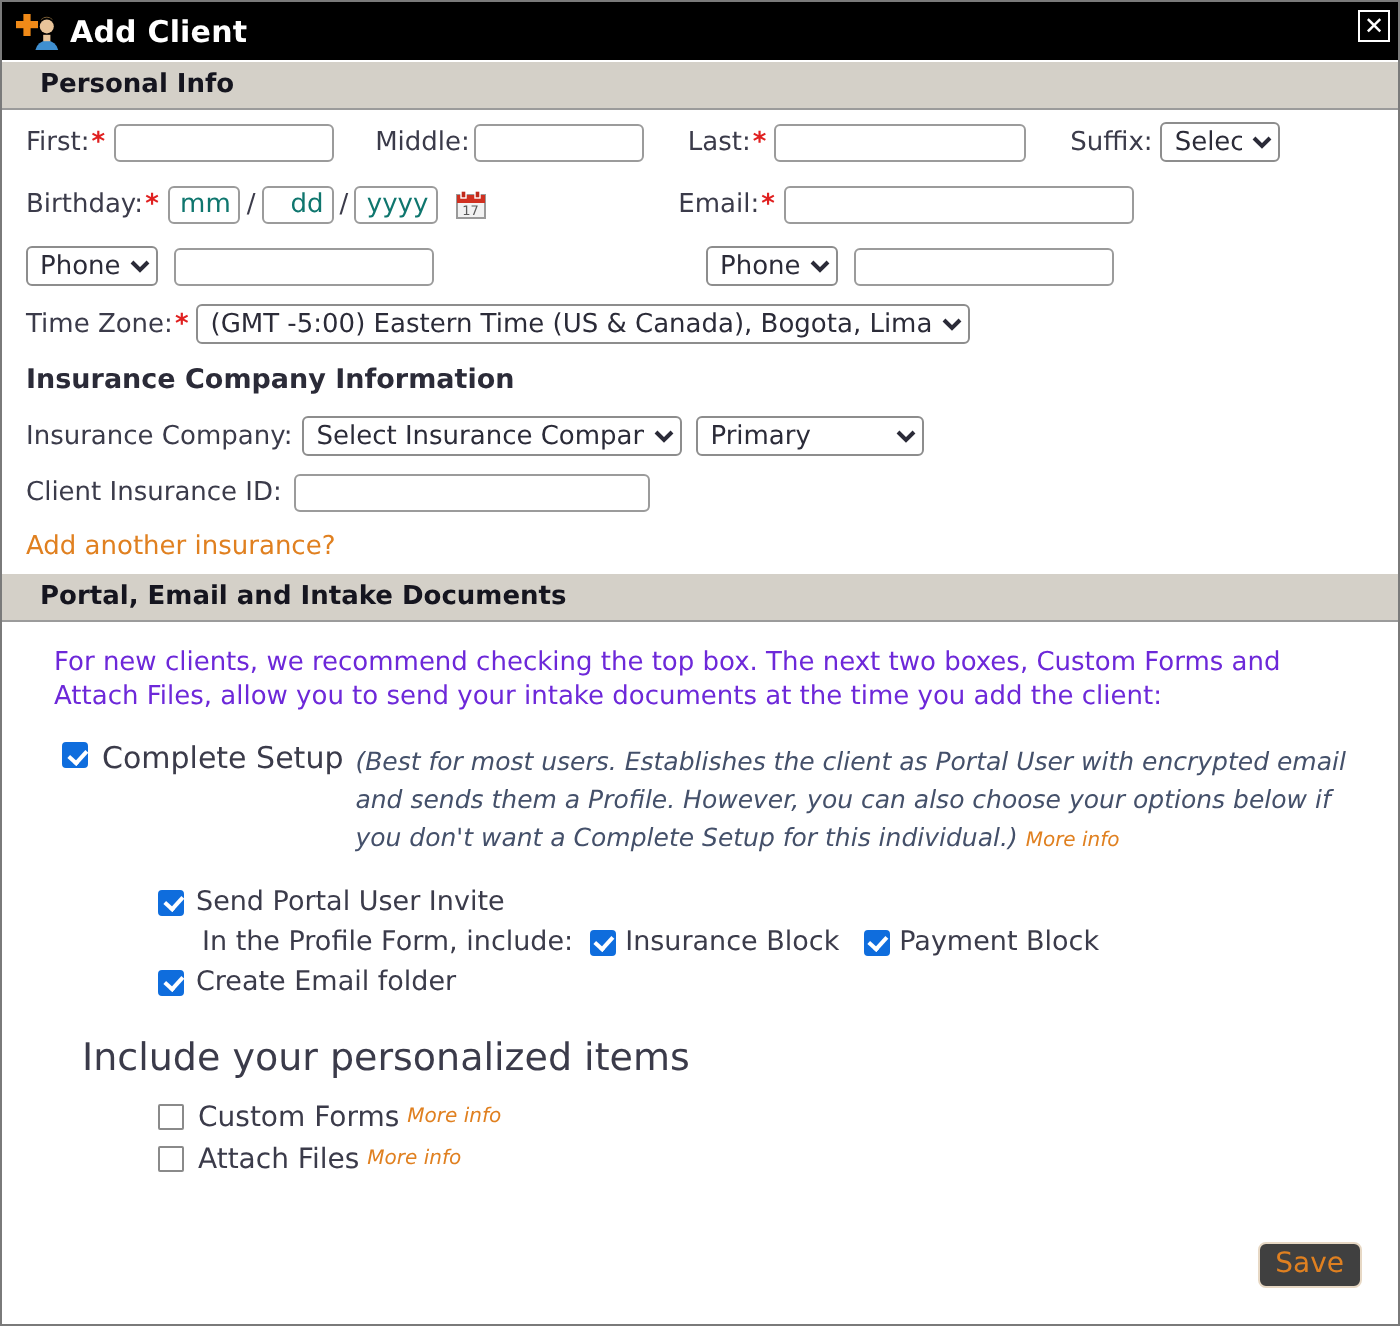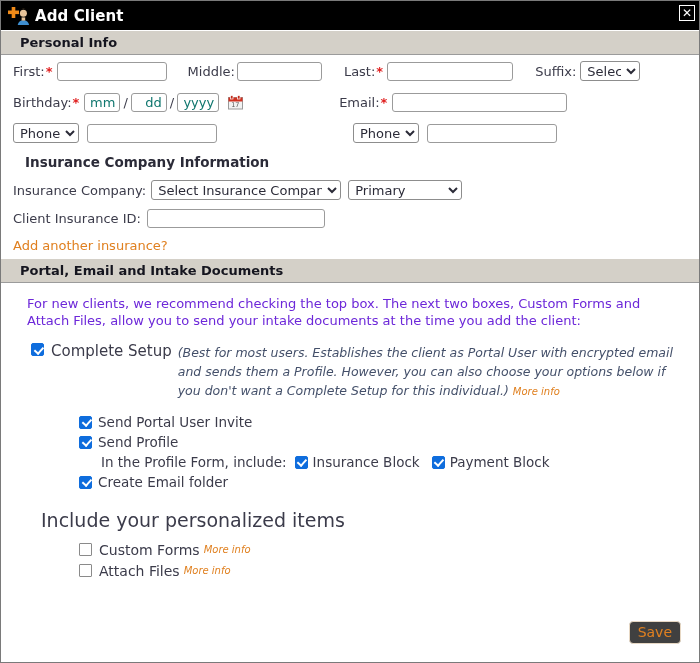--- a/index.html
+++ b/index.html
@@ -370,22 +370,28 @@
         <option>Phone</option>
       </select>
       <input class="txt" style="width: 130px; margin-left: 8px;" value="">
 
       <select class="sel" style="width:66px; margin-left:136px;">
         <option>Phone</option>
       </select>
       <input class="txt" style="width: 130px; margin-left: 8px;" value="">
     </div>
 
-
-    <div class="row" style="height:28px; padding-left:24px;align-items:center;">
+    <div class="row" style="height:28px;">
+      <span class="lbl"><span>Time Zone:</span><span class="req">*</span></span>
+      <select class="sel" style="width:387px; margin-left:4px;">
+        <option>(GMT -5:00) Eastern Time (US &amp; Canada), Bogota, Lima</option>
+      </select>
+    </div>
+
+    <div class="row" style="height:28px; padding-left:12px;align-items:center;">
       <span style="font-weight:bold; font-size:13.5px; color:#2b2b38;">Insurance Company Information</span>
     </div>
 
     <div class="row" style="height:28px;">
       <span class="lbl">Insurance Company:</span>
       <select class="sel" style="width:190px; margin-left:5px;">
         <option>Select Insurance Company</option>
       </select>
       <select class="sel" style="width:114px; margin-left:7px;">
         <option>Primary</option>
@@ -410,24 +416,20 @@
     <div class="cs-row">
       <span class="cb on"></span>
       <span class="cs-label">Complete Setup</span>
       <span class="cs-desc"><span>(Best for most users. Establishes the client as Portal User with encrypted email and sends them a Profile. However, you can also choose your options below if you don't want a Complete Setup for this individual.)</span><a class="moreinfo">More info</a></span>
     </div>
 
     <div class="sub-list">
       <div class="sub-item">
         <span class="cb on"></span>
         <span class="txtlbl">Send Portal User Invite</span>
-      </div>
-      <div class="sub-item">
-        <span class="cb on"></span>
-        <span class="txtlbl">Send Profile</span>
       </div>
       <div class="profile-inc">
         <span class="hdr">In the Profile Form, include:</span>
         <span class="cb on"></span>
         <span class="txtlbl">Insurance Block</span>
         <span class="cb on"></span>
         <span class="txtlbl">Payment Block</span>
       </div>
       <div class="sub-item">
         <span class="cb on"></span>

